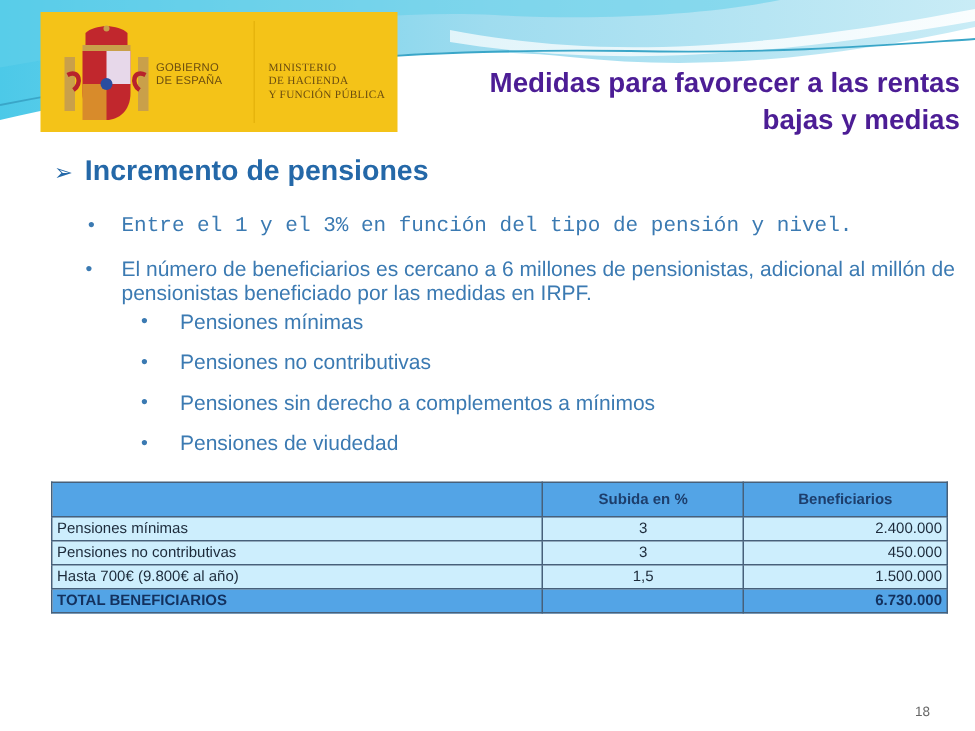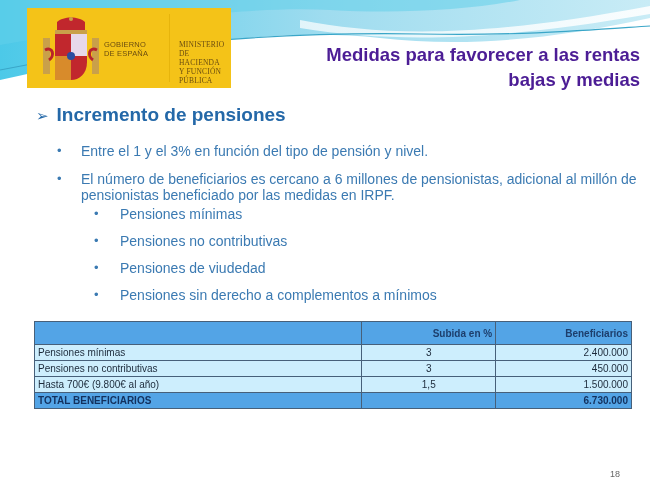--- a/index.html
+++ b/index.html
@@ -2,21 +2,21 @@
 <html><head>
 <meta charset="utf-8">
 <style>
   * { box-sizing: border-box; margin: 0; padding: 0; }
   html, body { width: 650px; height: 487px; overflow: hidden; background: #ffffff; }
   body { position: relative; font-family: "Liberation Sans", "DejaVu Sans", sans-serif; }
 
   .header-bg { position: absolute; left: 0; top: 0; width: 650px; height: 100px; }
 
   .logo-box {
-    position: absolute; left: 27px; top: 8px; width: 204px; height: 80px;
+    position: absolute; left: 27px; top: 8px; width: 238px; height: 80px;
     background: #f4c318;
   }
   .logo-divider { position: absolute; left: 142px; top: 6px; width: 1px; height: 68px; background: #e6b40c; }
   .coat { position: absolute; left: 14px; top: 8px; width: 60px; height: 66px; }
   .logo-gov { position: absolute; left: 77px; top: 32px; font-size: 7.5px; line-height: 9px; color: #6b4d10; letter-spacing: 0.2px; }
   .logo-min { position: absolute; left: 152px; top: 32px; font-size: 7.5px; line-height: 9px; color: #6b4d10; letter-spacing: 0.2px; font-family: Liberation Serif, serif; }
   .logo-line { display: block; }
 
   .slide-title {
     position: absolute; right: 10px; top: 42px; width: 400px; text-align: right;
@@ -26,33 +26,33 @@
 
   .section-heading {
     position: absolute; left: 36px; top: 104px;
     font-size: 19px; font-weight: bold; color: #2468a8;
   }
   .section-arrow { display: inline-block; margin-right: 8px; font-size: 15px; color: #2468a8; }
   .bullet {
     position: relative; padding-left: 24px; font-size: 14px; color: #3b7ab2; line-height: 16px;
   }
   .bullet::before { content: "•"; position: absolute; left: 0; top: 0; color: #3b7ab2; font-size: 13px; }
-  .b1 { position: absolute; top: 143px; left: 57px; }
+  .b1 { position: absolute; top: 143px; left: 57px; font-family: Liberation Mono, monospace; }
   .b2 { position: absolute; top: 171px; left: 57px; width: 580px; }
 
   .sub-list { position: absolute; left: 94px; top: 206px; }
   .sub-item { position: relative; padding-left: 26px; font-size: 14px; color: #3b7ab2; height: 27px; line-height: 16px; }
   .sub-item::before { content: "•"; position: absolute; left: 0; top: 0; color: #3b7ab2; font-size: 13px; }
 
   table.data {
     position: absolute; left: 34px; top: 321px; width: 598px;
     border-collapse: collapse; font-size: 10px; color: #1c2a3a;
   }
   table.data td, table.data th { border: 1px solid #47607a; padding: 0 3px; height: 16px; }
-  table.data thead th { background: #53a4e6; height: 23px; font-weight: bold; color: #1d3e6c; text-align: right; font-size: 10px; }
+  table.data thead th { background: #53a4e6; height: 23px; font-weight: bold; color: #1d3e6c; text-align: center; font-size: 10px; }
   table.data tbody td { background: #cdeefd; }
   table.data td.num { text-align: right; }
   table.data td.pct { text-align: center; }
   table.data tr.total td { background: #53a4e6; font-weight: bold; color: #13315e; }
   col.c1 { width: 328px; }
   col.c2 { width: 134px; }
   col.c3 { width: 136px; }
 
   .page-number { position: absolute; left: 610px; top: 469px; font-size: 9px; color: #666666; }
 </style>
@@ -111,22 +111,22 @@
 <div class="section-heading">
   <span class="section-arrow">➢</span><span>Incremento de pensiones</span>
 </div>
 
 <div class="bullet b1">Entre el 1 y el 3% en función del tipo de pensión y nivel.</div>
 <div class="bullet b2">El número de beneficiarios es cercano a 6 millones de pensionistas, adicional al millón de pensionistas beneficiado por las medidas en IRPF.</div>
 
 <div class="sub-list">
   <div class="sub-item">Pensiones mínimas</div>
   <div class="sub-item">Pensiones no contributivas</div>
+  <div class="sub-item">Pensiones sin derecho a complementos a mínimos</div>
   <div class="sub-item">Pensiones de viudedad</div>
-  <div class="sub-item">Pensiones sin derecho a complementos a mínimos</div>
 </div>
 
 <table class="data">
   <colgroup>
       <col class="c1">
       <col class="c2">
       <col class="c3">
     </colgroup>
   <thead>
     <tr>

